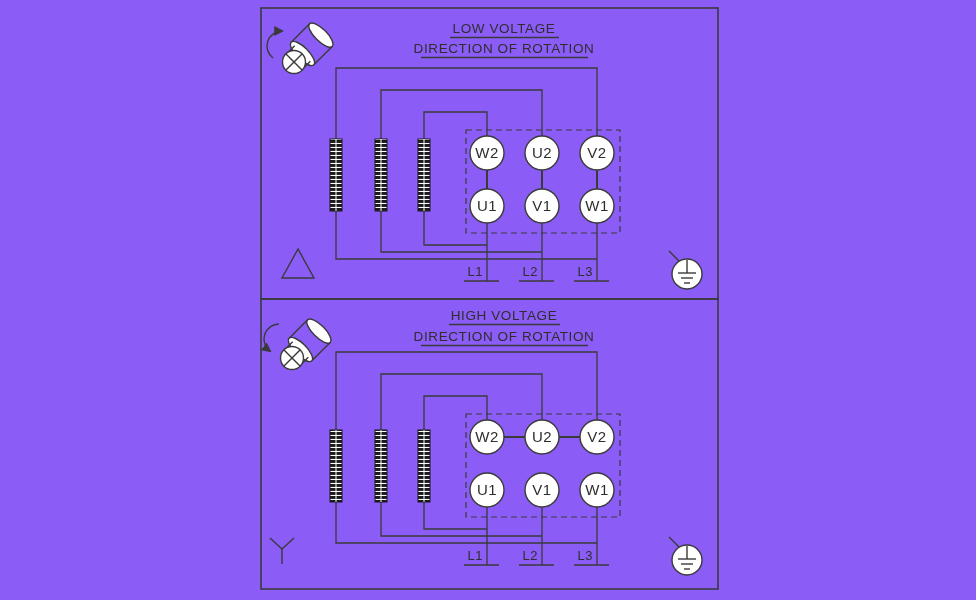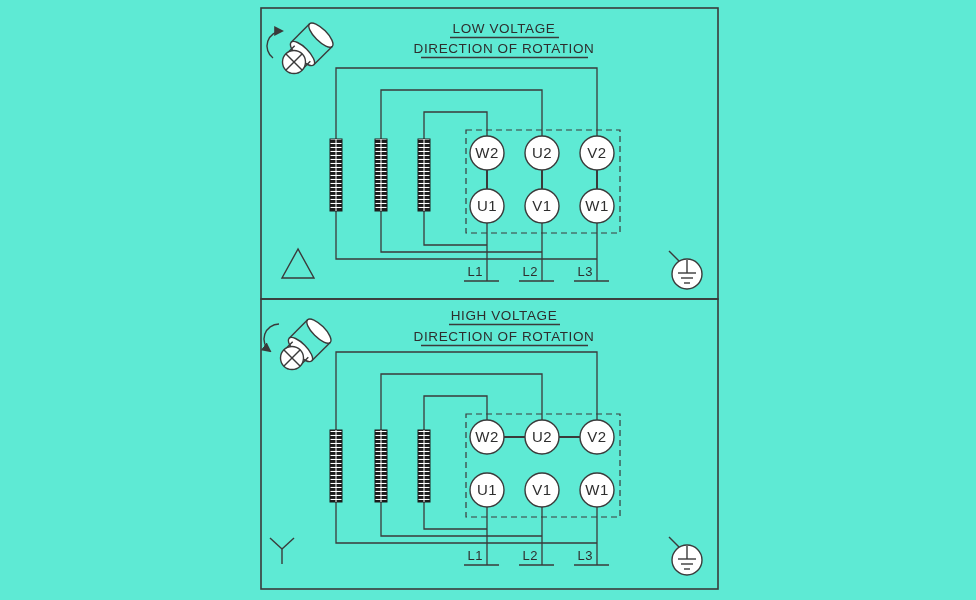--- a/index.html
+++ b/index.html
@@ -1,17 +1,17 @@
 <!DOCTYPE html>
 <html><head>
 <meta charset="utf-8">
 <style>
   html,body{margin:0;padding:0;background:#ffffff;}
   .page{
-    width:976px;height:600px;position:relative;background:#5eead4;
+    width:976px;height:600px;position:relative;background:#8b5cf6;
     font-family:"Liberation Sans", sans-serif;
   }
   svg{position:absolute;left:0;top:0;}
   svg text{fill:#2e2e2e;}
   .title-text{font-size:13.5px;letter-spacing:.6px;}
   .terminal-text{font-size:15px;letter-spacing:.5px;}
   .supply-text{font-size:13px;letter-spacing:.5px;}
   .frame{stroke:#3a3a3a;stroke-width:1.6;fill:none;}
   .wire{stroke:#3a3a3a;stroke-width:1.3;fill:none;}
   .jumper{stroke:#3a3a3a;stroke-width:2;fill:none;}

